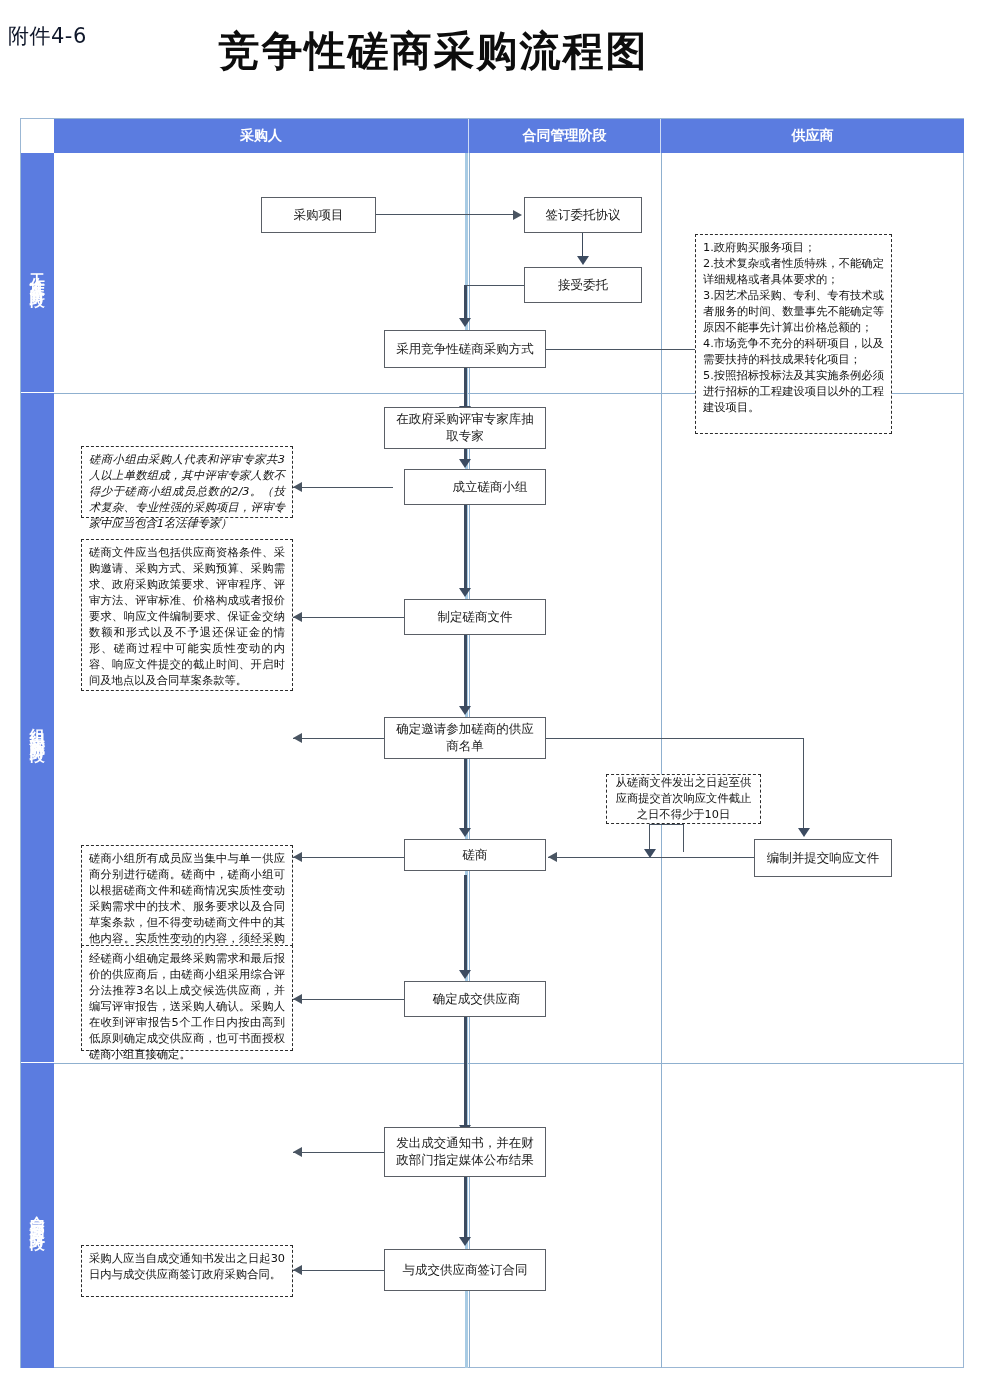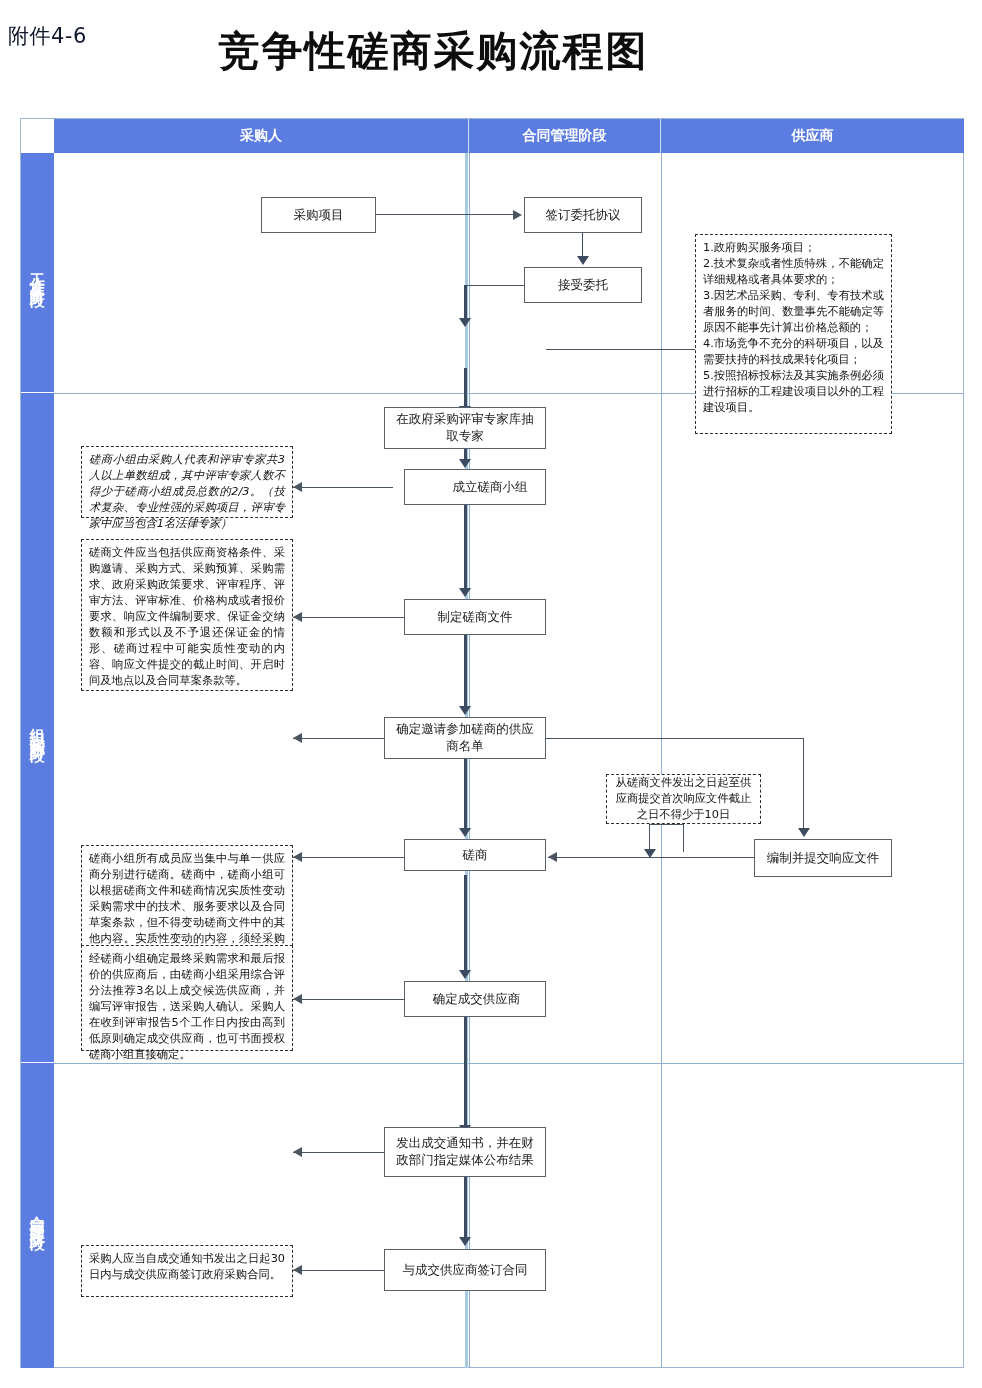--- a/index.html
+++ b/index.html
@@ -102,20 +102,21 @@
   <div class="vdiv" style="left:448px;height:1215px;"></div>
   <div class="vdiv" style="left:640px;height:1215px;"></div>
   <div class="hdiv" style="top:274px;"></div>
   <div class="hdiv" style="top:944px;"></div>
 
   <div class="spine" style="left:444px;top:34px;height:1215px;"></div>
 
   <div class="box" style="left:240px;top:78px;width:115px;height:36px;">采购项目</div>
   <div class="box" style="left:503px;top:78px;width:118px;height:36px;">签订委托协议</div>
   <div class="box" style="left:503px;top:148px;width:118px;height:36px;">接受委托</div>
+  <div class="box" style="left:363px;top:211px;width:162px;height:38px;">采用竞争性磋商采购方式</div>
 
   <div class="ln h" style="left:355px;top:95px;width:138px;"></div>
   <div class="arw right" style="left:492px;top:90.5px;"></div>
 
   <div class="ln v thick" style="left:561px;top:114px;height:23px;"></div>
   <div class="arw down" style="left:556px;top:137px;"></div>
 
   <div class="ln h" style="left:444px;top:166px;width:59px;"></div>
   <div class="ln vthick" style="left:443px;top:166px;height:36px;"></div>
   <div class="arw down" style="left:438px;top:199px;"></div>

